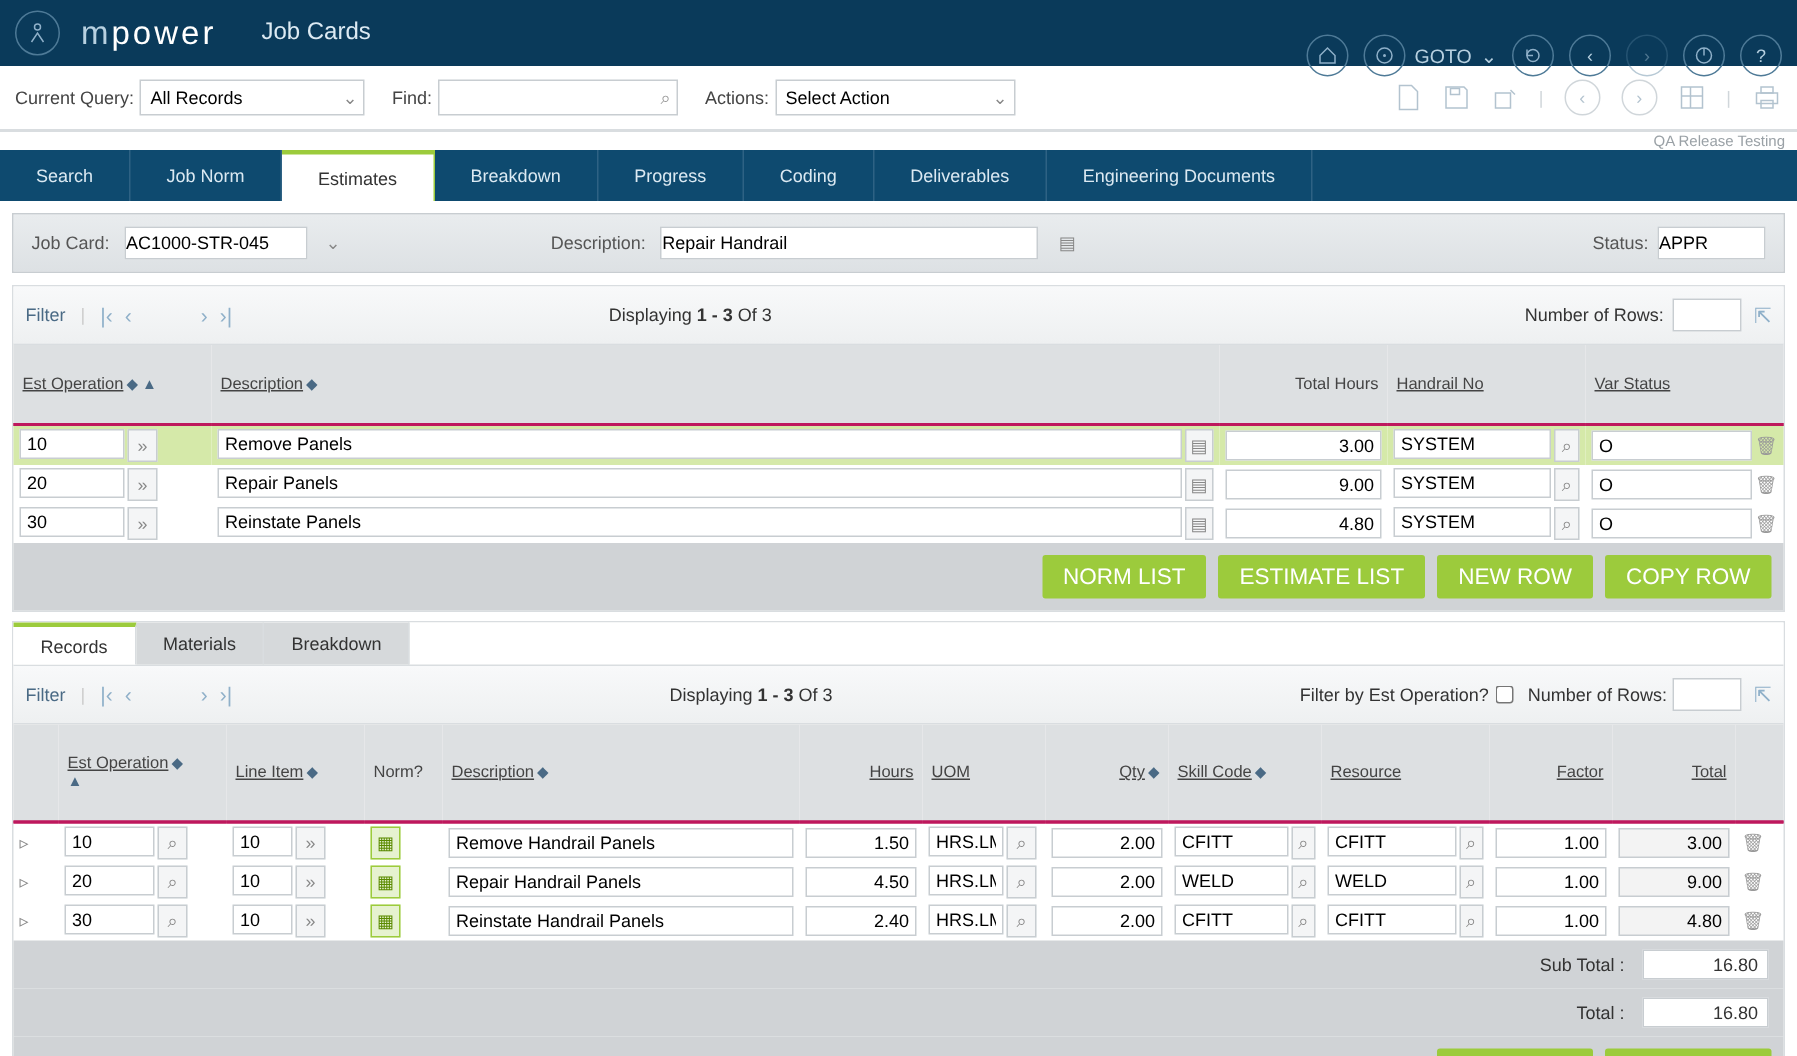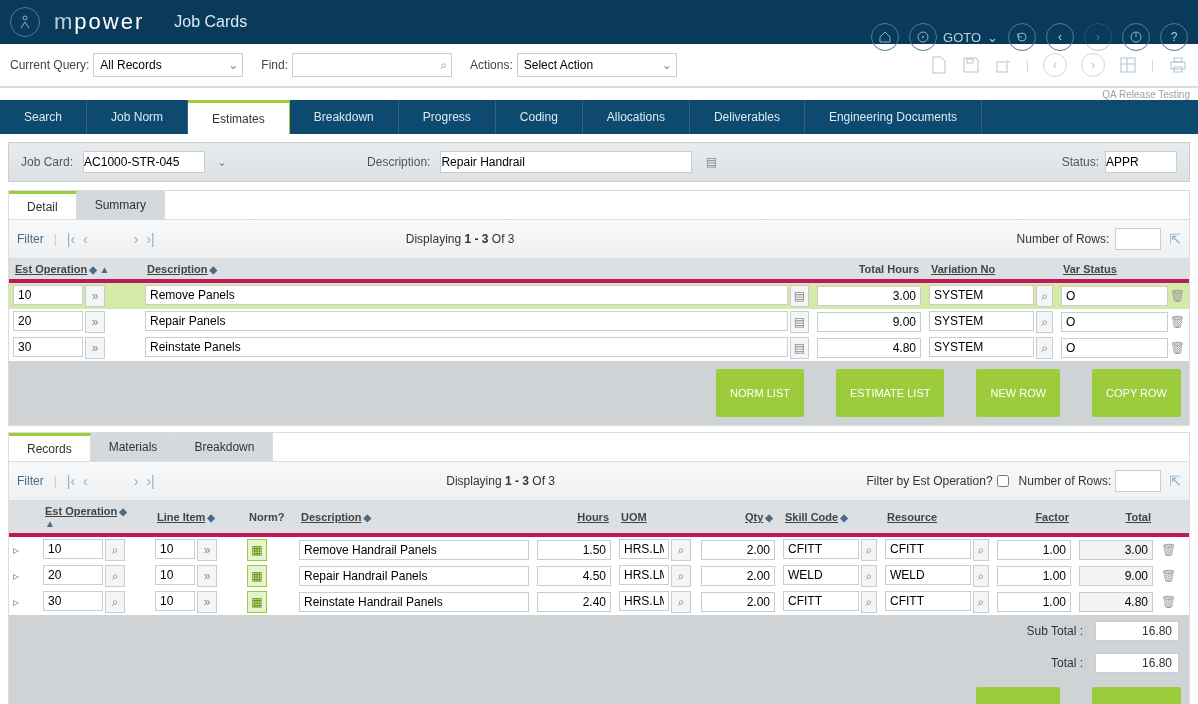--- a/index.html
+++ b/index.html
@@ -52,31 +52,31 @@
   .toolbar{display:flex;align-items:center;height:30px;padding:4px 8px;background:linear-gradient(#f8f9fa,#eef0f1);border-bottom:1px solid var(--border2);}
   .toolbar .filter{color:var(--link);}
   .toolbar .sep{color:#ccc;margin:0 10px;}
   .toolbar .pager{display:flex;gap:8px;color:var(--blueicon2);font-size:14px;}
   .toolbar .pager span{cursor:pointer;}
   .toolbar .center{margin:0 auto;}
   .toolbar .rows-label{margin-left:auto;margin-right:6px;}
   .toolbar input.rows{width:40px;height:18px;border:1px solid var(--border);}
   .toolbar .popout{margin-left:8px;color:var(--blueicon2);font-size:14px;}
   table.grid{width:100%;border-collapse:collapse;}
-  table.grid th{background:var(--header-grey);font-weight:bold;color:#444;text-align:left;padding:4px 6px;font-size:11px;border-bottom:4px solid #be185d;}
+  table.grid th{background:var(--header-grey);font-weight:normal;color:#444;text-align:left;padding:20px 6px;font-size:11px;border-bottom:2px solid #be185d;}
   table.grid th .under{text-decoration:underline;}
   table.grid td{padding:2px 4px;font-size:12px;}
   table.grid td input{width:100%;height:20px;border:1px solid var(--border);padding:0 4px;box-sizing:border-box;font-size:12px;}
   table.grid td input.right{text-align:right;}
   table.grid tr.greenrow td{background:var(--row-green);}
   table.grid tr.greenrow td input{background:#fff;}
   .cell-icon{display:inline-flex;width:18px;height:20px;align-items:center;justify-content:center;border:1px solid var(--border);background:#f4f5f6;color:#888;}
   .cell-icon.plain{border:none;background:transparent;}
   .buttons{display:flex;justify-content:flex-end;gap:8px;padding:8px;background:#d0d3d6;}
-  .btn{background:var(--greenbtn);color:#fff;border:none;padding:18px 14px;font-size:11px;cursor:pointer;border-radius:2px;margin-left:24px;}
+  .btn{background:var(--greenbtn);color:#fff;border:none;padding:6px 14px;font-size:15px;cursor:pointer;border-radius:2px;}
   .totals{display:flex;justify-content:flex-end;gap:12px;padding:6px 10px;align-items:center;background:#d0d3d6;}
   .totals label{color:#333;}
   .totals .val{display:inline-block;min-width:70px;text-align:right;border:1px solid var(--border);background:#fff;height:18px;line-height:18px;padding:0 6px;}
   .colsort{color:var(--link);font-size:10px;margin-left:2px;}
   .chk{width:12px;height:12px;}
   svg{display:block;}
 </style>
 </head>
 <body>
 
@@ -184,45 +184,40 @@
   <span class="qa-label">QA Release Testing</span>
 </div>
 
 <div class="maintabs" id="maintabs">
     <div class="tab">Search</div>
     <div class="tab">Job Norm</div>
     <div class="tab active">Estimates</div>
     <div class="tab">Breakdown</div>
     <div class="tab">Progress</div>
     <div class="tab">Coding</div>
-    <div class="tab">Allocations</div>
     <div class="tab">Deliverables</div>
     <div class="tab">Engineering Documents</div>
   </div>
 
 <div class="recordbar">
   <label>Job Card:</label>
   <input style="width: 120px;" value="AC1000-STR-045">
     <span class="chevsmall">⌄</span>
   <div style="flex:0 0 120px"></div>
   <label>Description:</label>
   <input style="width: 250px;" value="Repair Handrail">
   <span class="cell-icon plain" style="color:#888">▤</span>
   <div class="spacer"></div>
   <div class="status">
     <label>Status:</label>
     <input style="width: 70px;" value="APPR">
   </div>
 </div>
 
 <div class="panel">
-  <div class="subtabs" id="est-subtabs">
-      <div class="subtab active">Detail</div>
-      <div class="subtab">Summary</div>
-    </div>
   <div class="toolbar">
     <span class="filter">Filter</span>
     <span class="sep">|</span>
     <div class="pager">
       <span>|‹</span>
       <span>‹</span>
       <span style="width:30px"></span>
       <span>›</span>
       <span>›|</span>
     </div>
@@ -233,21 +228,21 @@
     <input class="rows" style="">
     <span class="popout">⇱</span>
   </div>
 
   <table class="grid">
     <thead>
         <tr>
       <th style="width:120px"><span class="under">Est Operation</span><span class="colsort">◆ ▲</span></th>
       <th><span class="under">Description</span><span class="colsort">◆</span></th>
       <th style="width:100px;text-align:right"><span>Total Hours</span></th>
-      <th style="width:120px"><span class="under">Variation No</span></th>
+      <th style="width:120px"><span class="under">Handrail No</span></th>
       <th style="width:120px"><span class="under">Var Status</span></th>
     </tr>
       </thead>
     <tbody id="est-rows">
         <tr class="greenrow">
           <td>
             <div style="display:flex;gap:2px">
               <input style="width: 70px;" value="10">
               <span class="cell-icon">»</span>
             </div>

